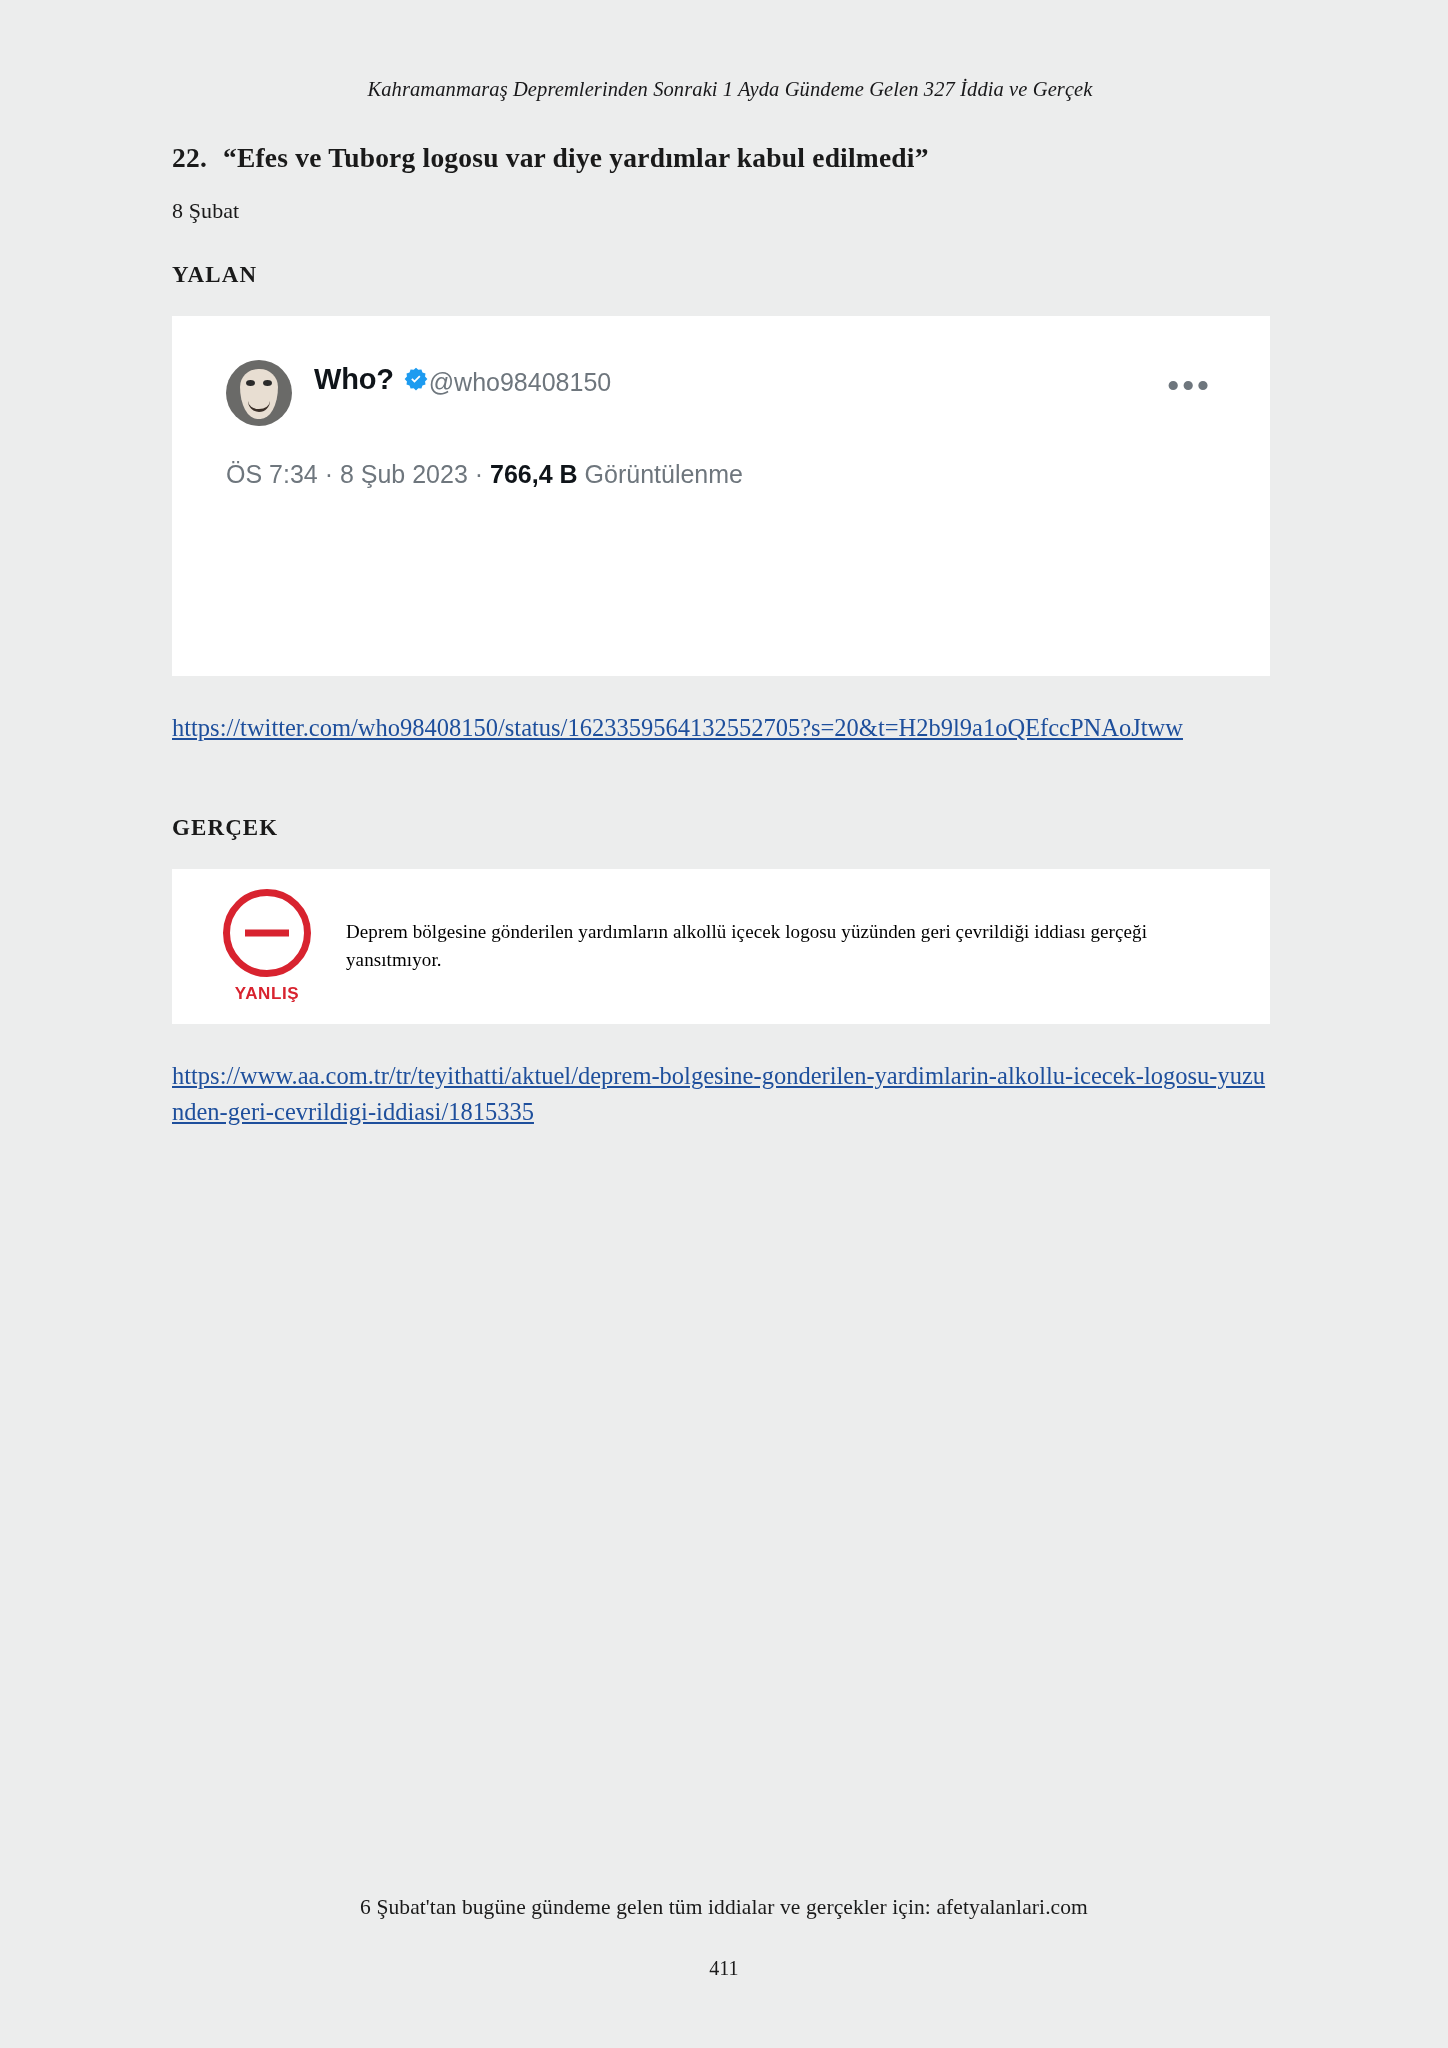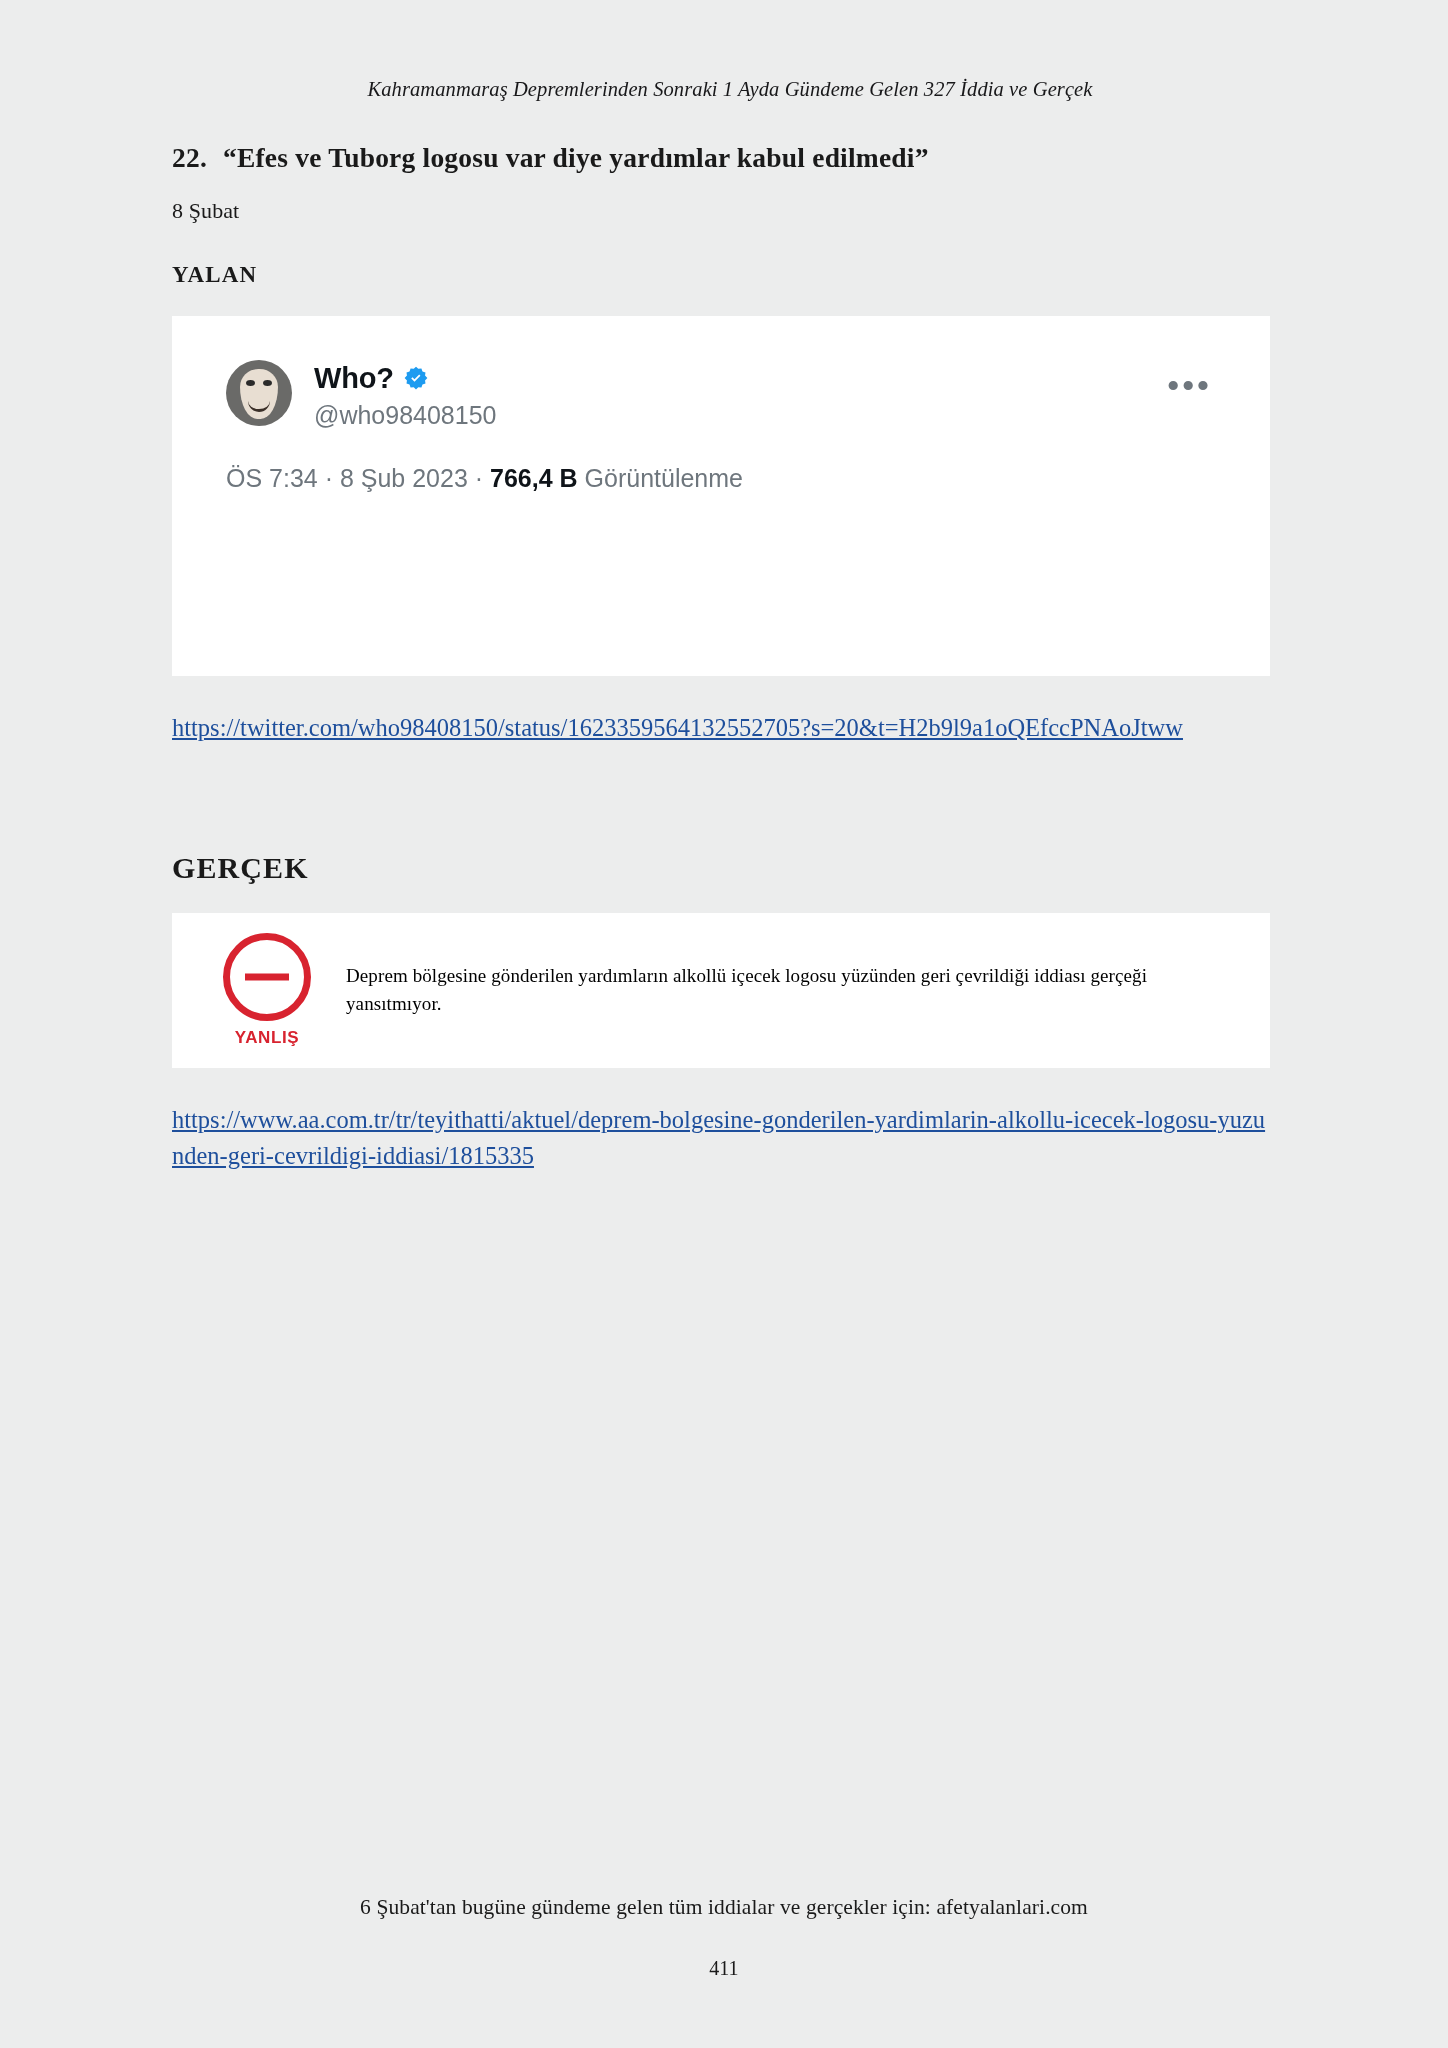--- a/index.html
+++ b/index.html
@@ -109,21 +109,21 @@
     left: 50%;
     transform: translateX(-50%);
     bottom: 14px;
     width: 22px;
     height: 9px;
     border-bottom: 3px solid #3a2f28;
     border-radius: 0 0 14px 14px;
   }
   .name-block {
     display: flex;
-    flex-direction: column;
+    flex-direction: row;
     justify-content: center;
     padding-top: 2px;
   }
   .name-row {
     display: flex;
     align-items: center;
   }
   .display-name {
     font-family: "Liberation Sans", sans-serif;
     font-size: 29px;
@@ -173,24 +173,24 @@
   .link {
     color: #1e4f9c;
     text-decoration: underline;
     font-size: 24.5px;
     line-height: 1.5;
     word-break: break-all;
     display: block;
   }
   .link-block { margin-top: 34px; }
   .gercek-label {
-    font-size: 30px;
+    font-size: 23px;
     font-weight: bold;
     letter-spacing: 1.1px;
-    margin-top: 104px;
+    margin-top: 68px;
   }
   
   .fact {
     width: 1098px;
     height: 155px;
     display: flex;
     align-items: center;
     padding: 0 40px;
   }
   .no-badge {

